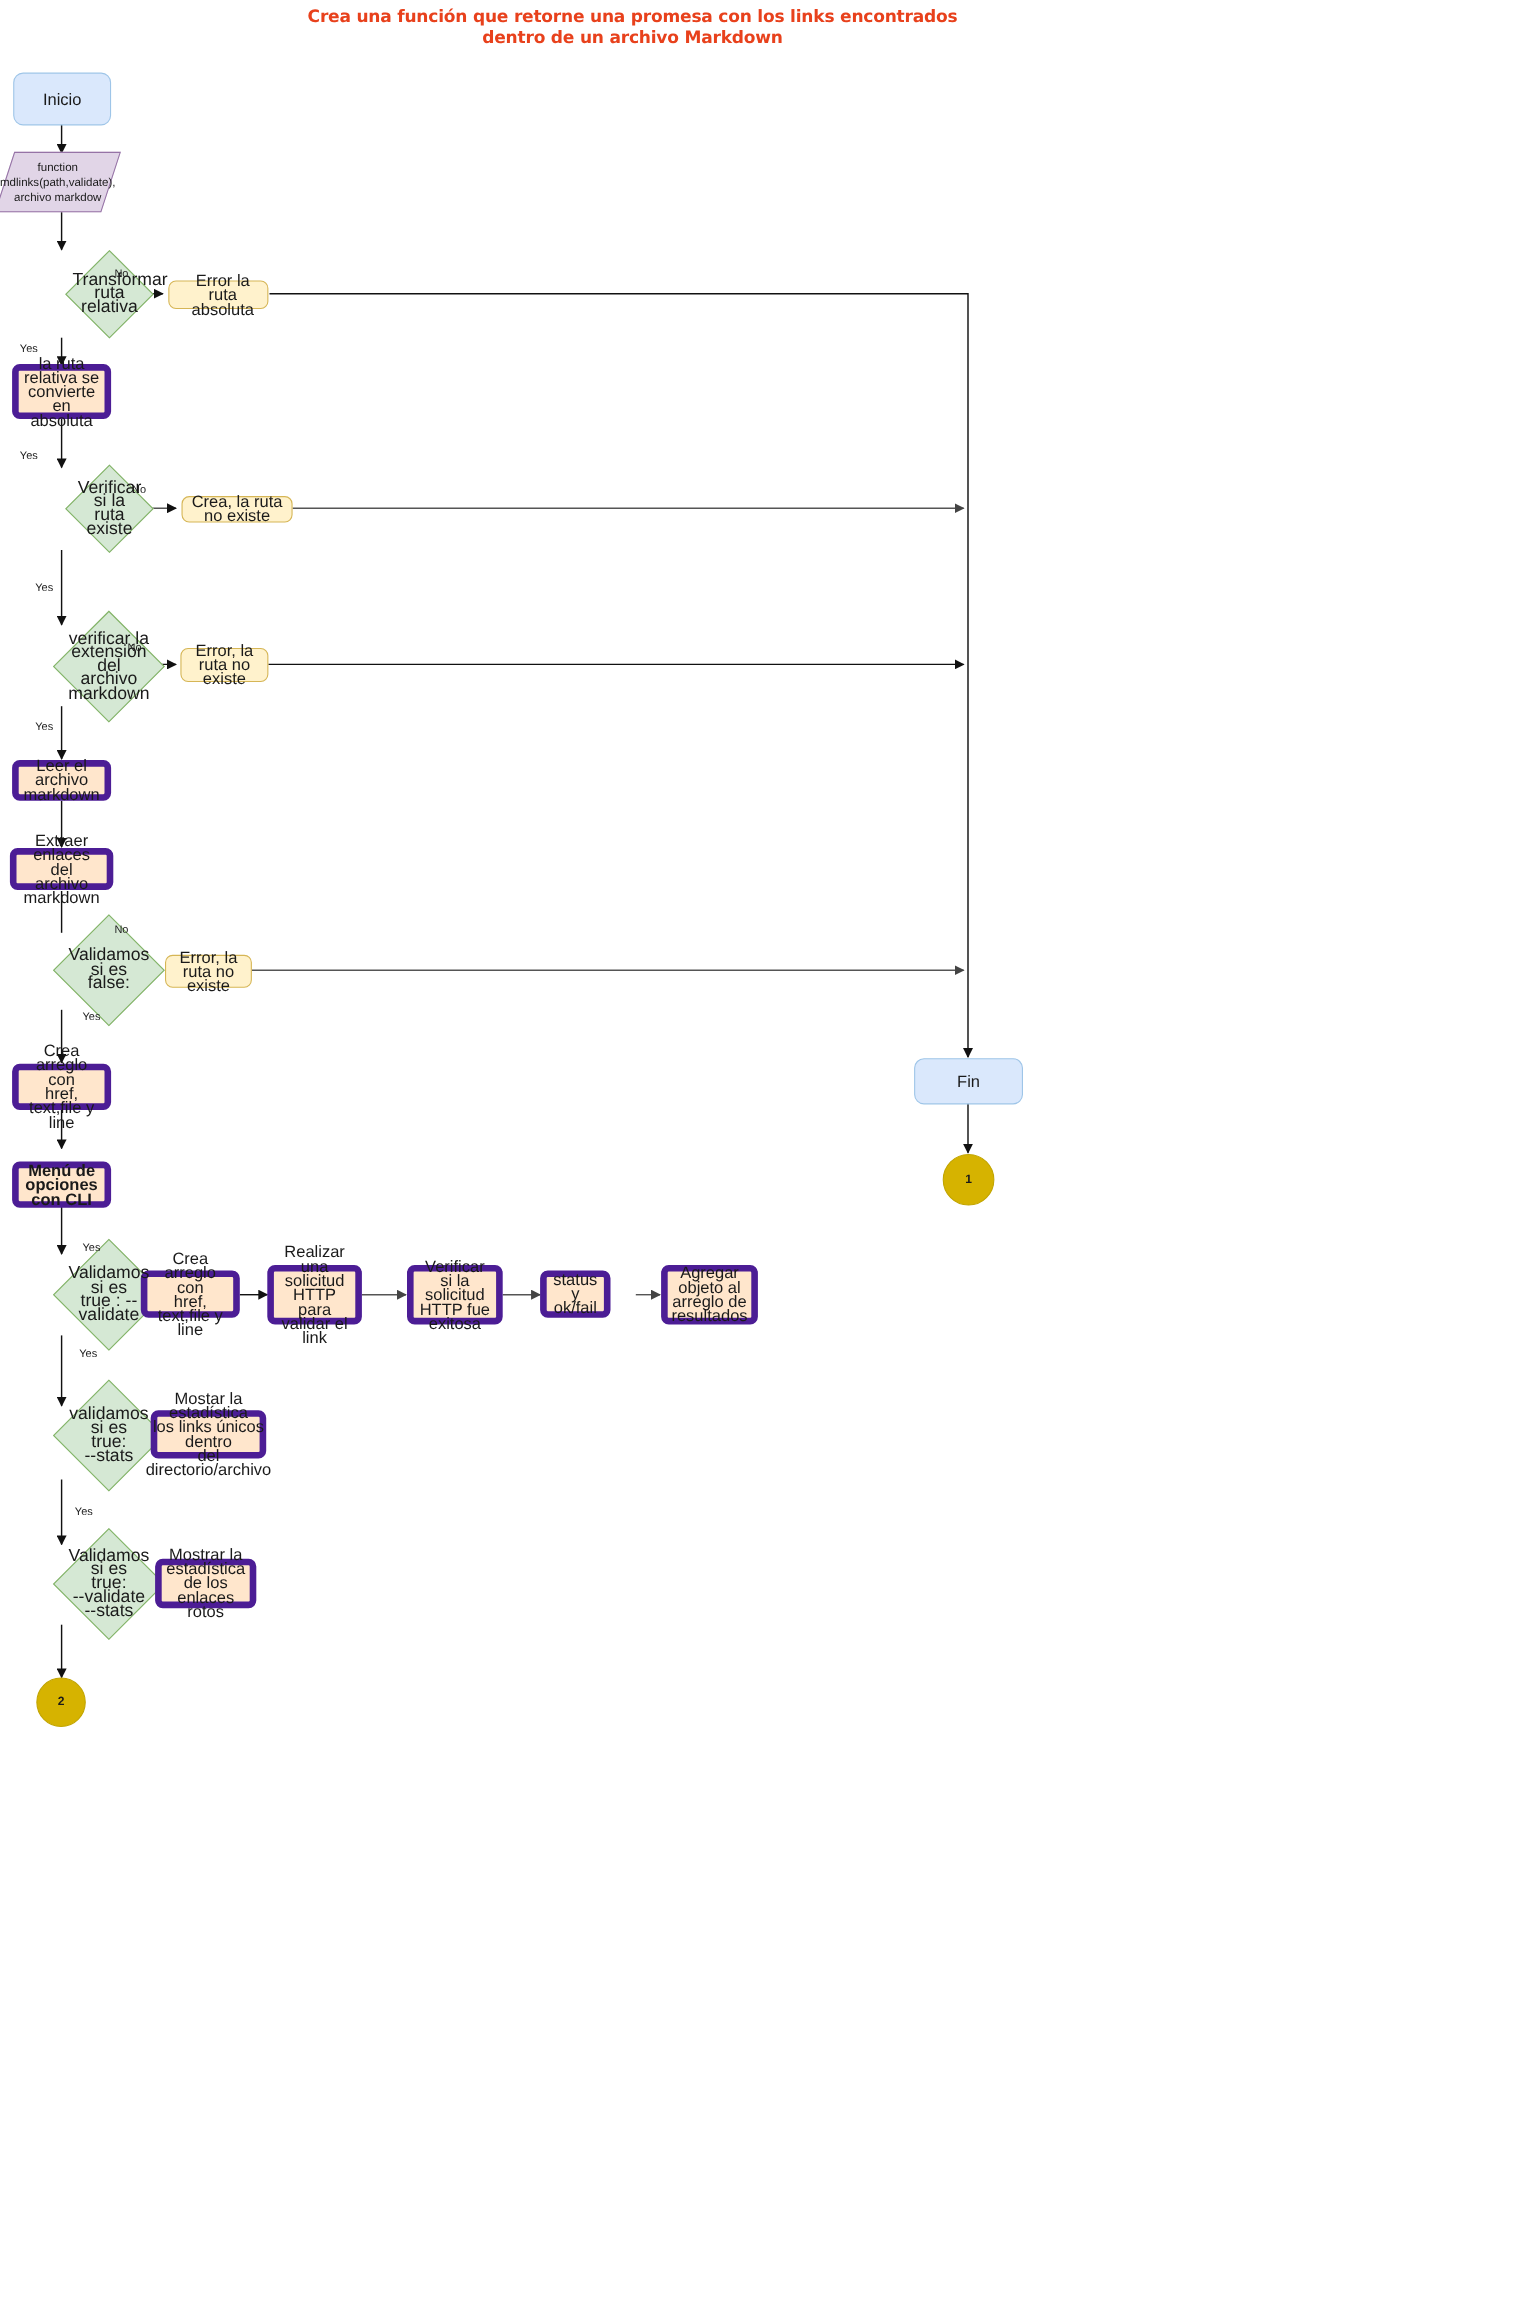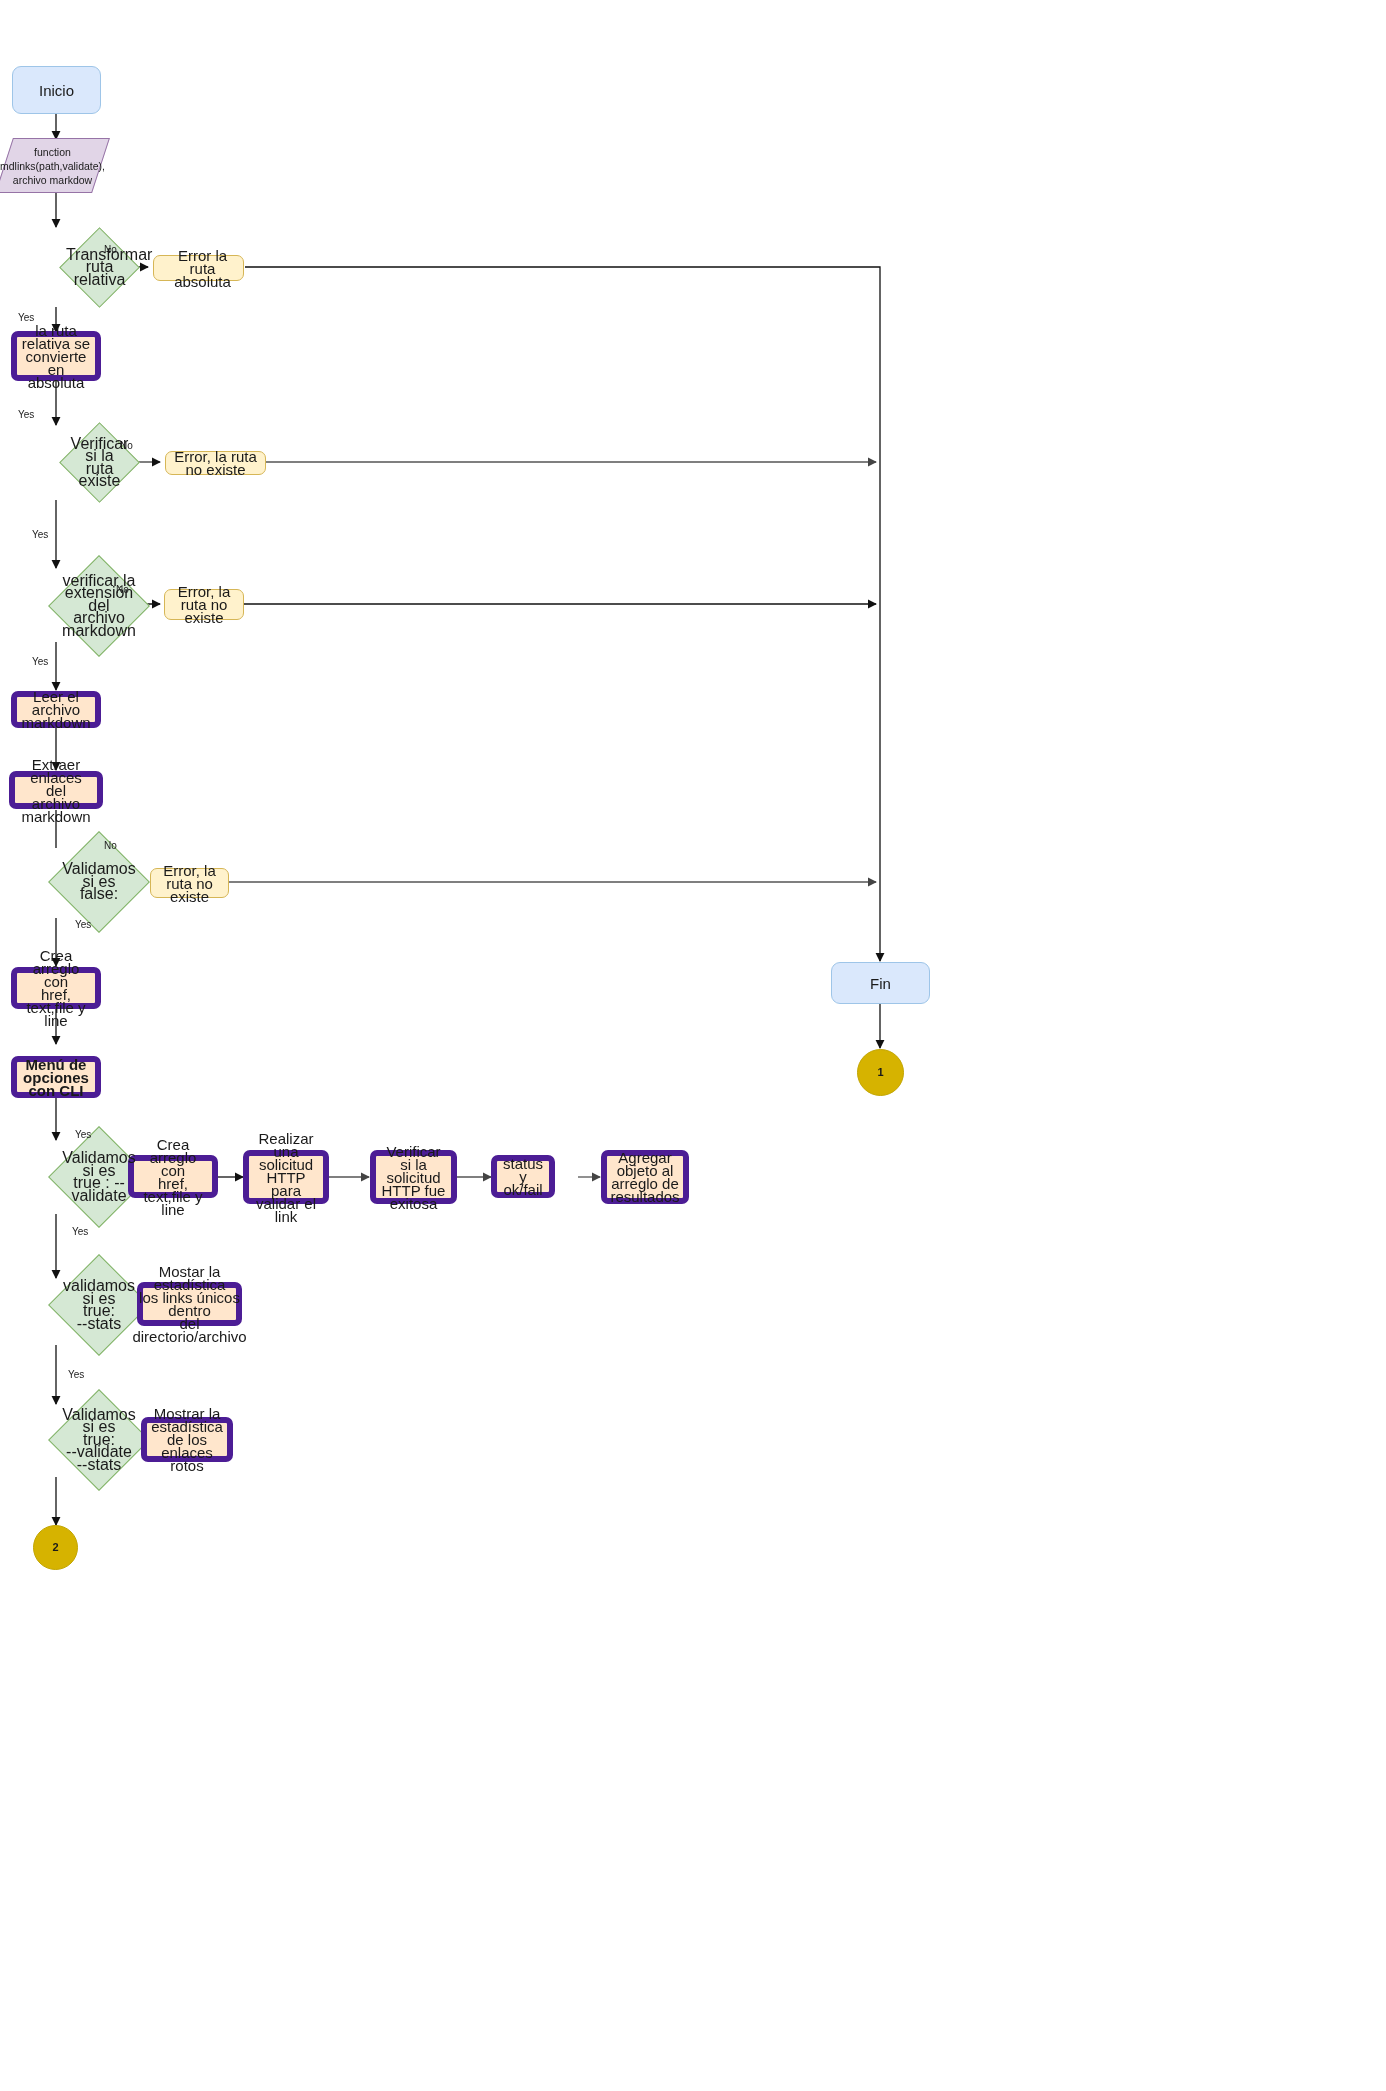--- a/index.html
+++ b/index.html
@@ -129,20 +129,24 @@
     color: #222;
     font-family: "Liberation Sans", sans-serif;
     white-space: nowrap;
   }
 </style>
 </head>
 <body>
 
 <div id="canvas">
 
+  <div class="title">
+    <div>Crea una función que retorne una promesa con los links encontrados</div>
+    <div>dentro de un archivo Markdown</div>
+  </div>
 
   <svg id="edges" viewBox="0 0 1386 2091">
     <defs>
       <marker id="arrow" viewBox="0 0 10 10" refX="9" refY="5" markerWidth="7" markerHeight="7" orient="auto-start-reverse">
         <path d="M 0 0 L 10 5 L 0 10 z" fill="#111"></path>
       </marker>
       <marker id="arrowg" viewBox="0 0 10 10" refX="9" refY="5" markerWidth="7" markerHeight="7" orient="auto-start-reverse">
         <path d="M 0 0 L 10 5 L 0 10 z" fill="#444"></path>
       </marker>
     </defs>
@@ -225,21 +229,21 @@
   <div class="node proc multiline" style="left:11px; top:331px; width:90px; height:50px;">
     <span>la ruta relativa se<br>convierte en<br>absoluta</span>
   </div>
 
   <div class="dec" style="left:28px; top:434px; width:57px; height:57px;">
     <div class="dshape"></div>
     <div class="dlabel multiline">Verificar si la<br>ruta existe</div>
   </div>
 
   <div class="node err" style="left:165px; top:451px; width:101px; height:24px;">
-    <span>Error, la ruta no existe</span>
+    <span>Crea, la ruta no existe</span>
   </div>
 
   <div class="dec" style="left:20px; top:570px; width:72px; height:72px;">
     <div class="dshape"></div>
     <div class="dlabel multiline">verificar la<br>extensión del<br>archivo<br>markdown</div>
   </div>
 
   <div class="node err multiline" style="left:164px; top:589px; width:80px; height:31px;">
     <span>Error, la ruta no<br>existe</span>
   </div>

